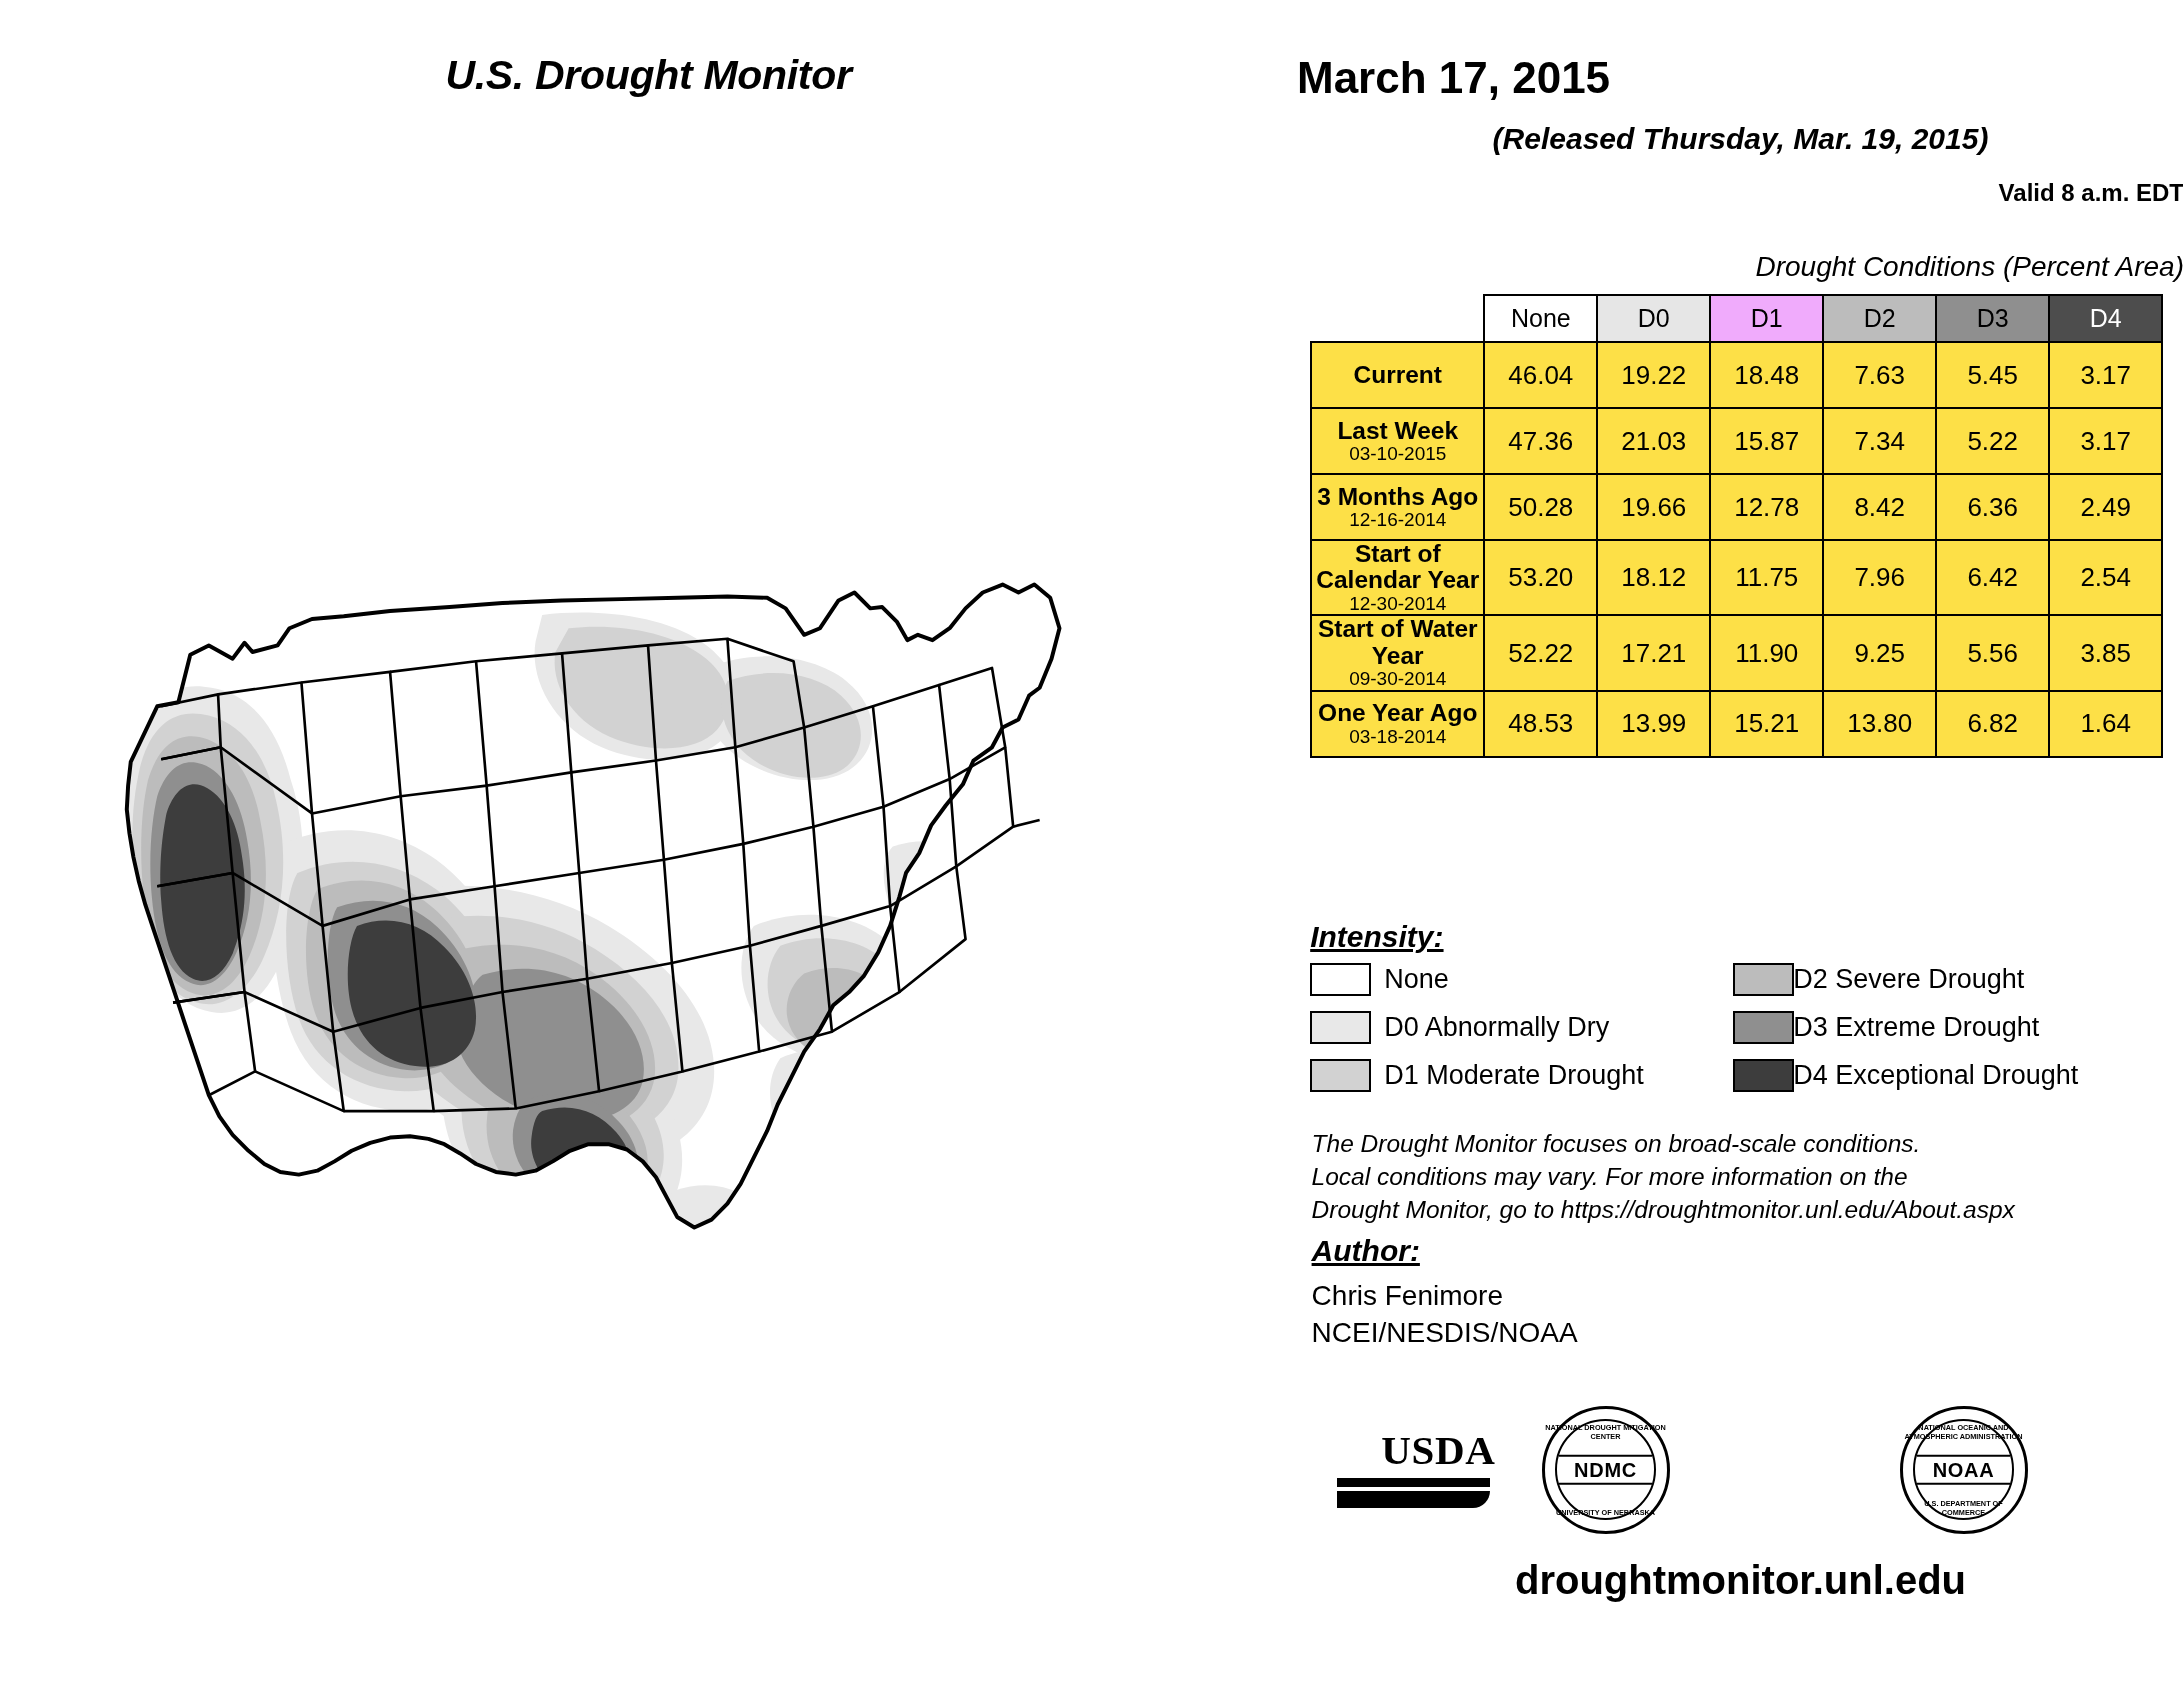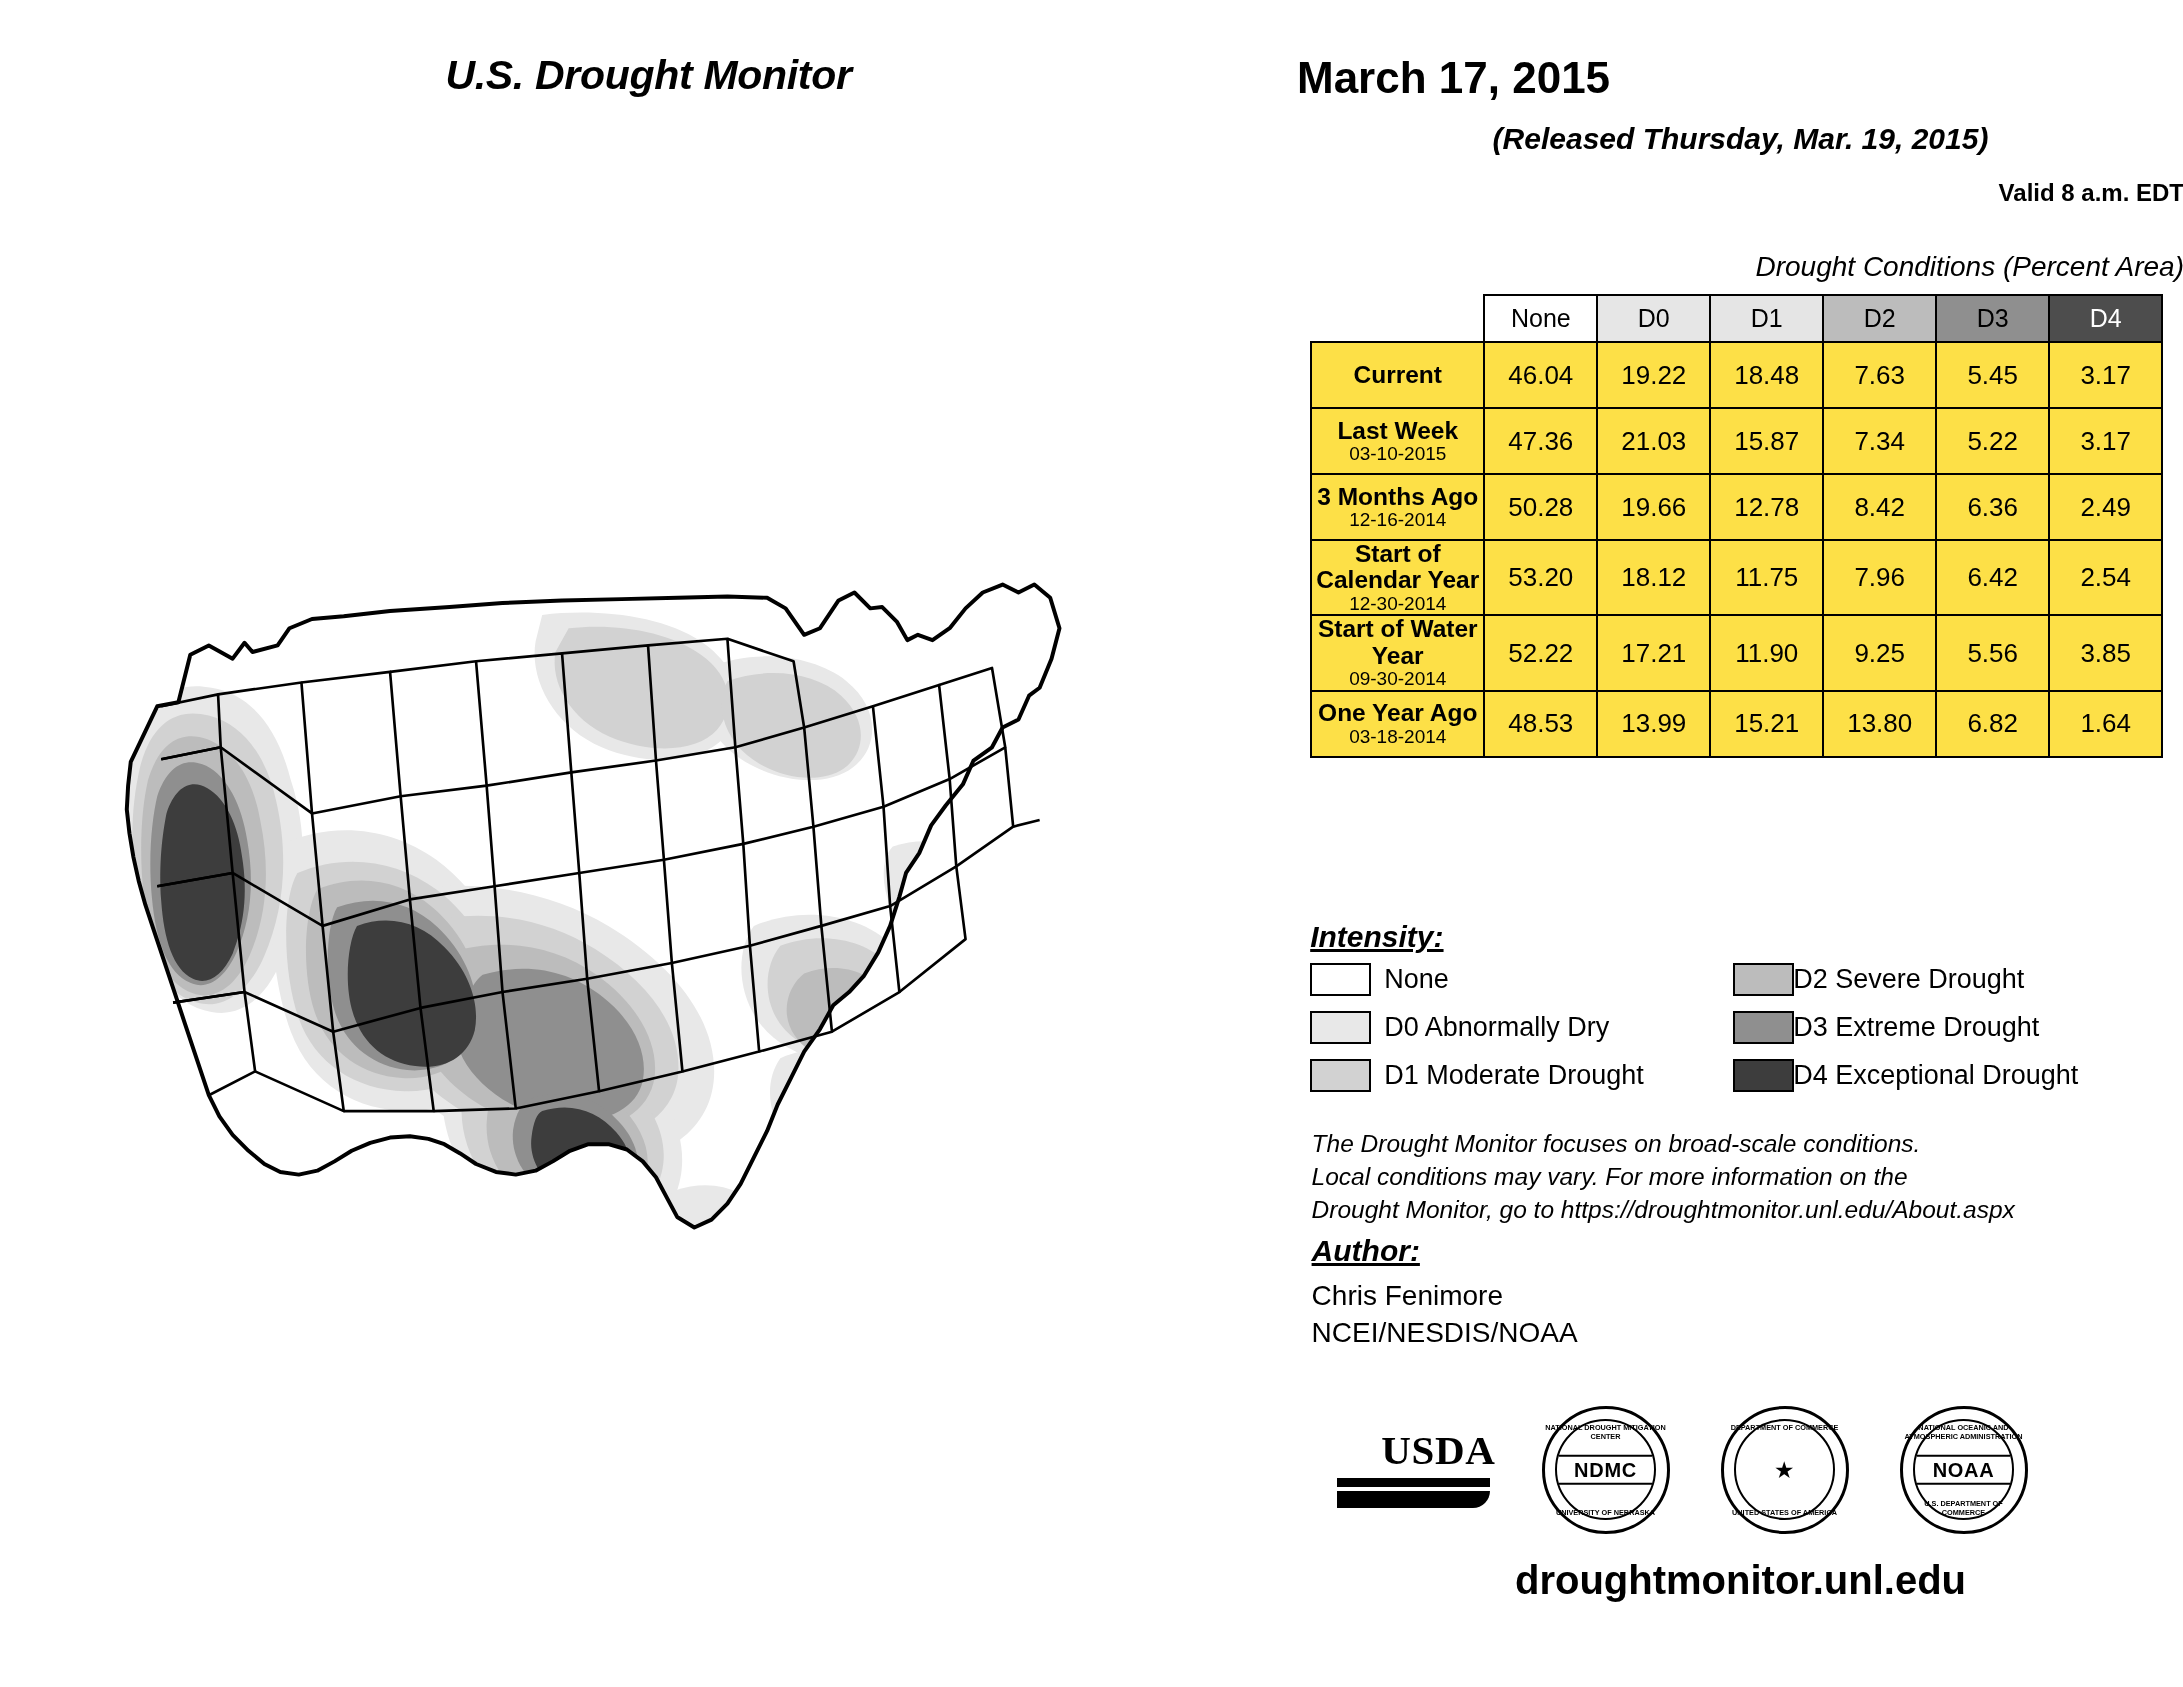--- a/index.html
+++ b/index.html
@@ -65,21 +65,21 @@
     height:64px;
     padding:0 4px;
     background:#fde047;
   }
   table.dm thead th { height:45px; font-size:25px; font-weight:normal; }
   table.dm thead th.corner { border:none; background:transparent; }
   table.dm td.rowhdr { font-weight:bold; font-size:24.5px; line-height:1.08; }
   table.dm td.rowhdr .sub { font-weight:normal; font-size:19px; display:block; }
   table.dm thead th.h-none { background:#ffffff; }
   table.dm thead th.h-d0 { background:#e6e6e6; }
-  table.dm thead th.h-d1 { background:#e5e5e5; }
+  table.dm thead th.h-d1 { background:#f0abfc; }
   table.dm thead th.h-d2 { background:#bcbcbc; }
   table.dm thead th.h-d3 { background:#8f8f8f; }
   table.dm thead th.h-d4 { background:#4d4d4d; color:#fff; }
   .col-lbl { width:132px; }
   .col-v { width:82px; }
 
   
   .intensity-title {
     position:absolute; left:13.2px; top:920px;
     font-size:30px; font-style:italic; font-weight:bold;
@@ -501,26 +501,20 @@
       </div>
 
       <div class="seal ndmc">
         <div class="inner"></div>
         <div class="minitext mt-top">NATIONAL DROUGHT MITIGATION CENTER</div>
         <div class="band"></div>
         <div class="ctr">NDMC</div>
         <div class="minitext mt-bot">UNIVERSITY OF NEBRASKA</div>
       </div>
 
-      <div class="seal doc">
-        <div class="inner"></div>
-        <div class="minitext mt-top">DEPARTMENT OF COMMERCE</div>
-        <div class="ctr">★</div>
-        <div class="minitext mt-bot">UNITED STATES OF AMERICA</div>
-      </div>
 
       <div class="seal noaa">
         <div class="inner"></div>
         <div class="minitext mt-top">NATIONAL OCEANIC AND ATMOSPHERIC ADMINISTRATION</div>
         <div class="band"></div>
         <div class="ctr">NOAA</div>
         <div class="minitext mt-bot">U.S. DEPARTMENT OF COMMERCE</div>
       </div>
     </div>
 

